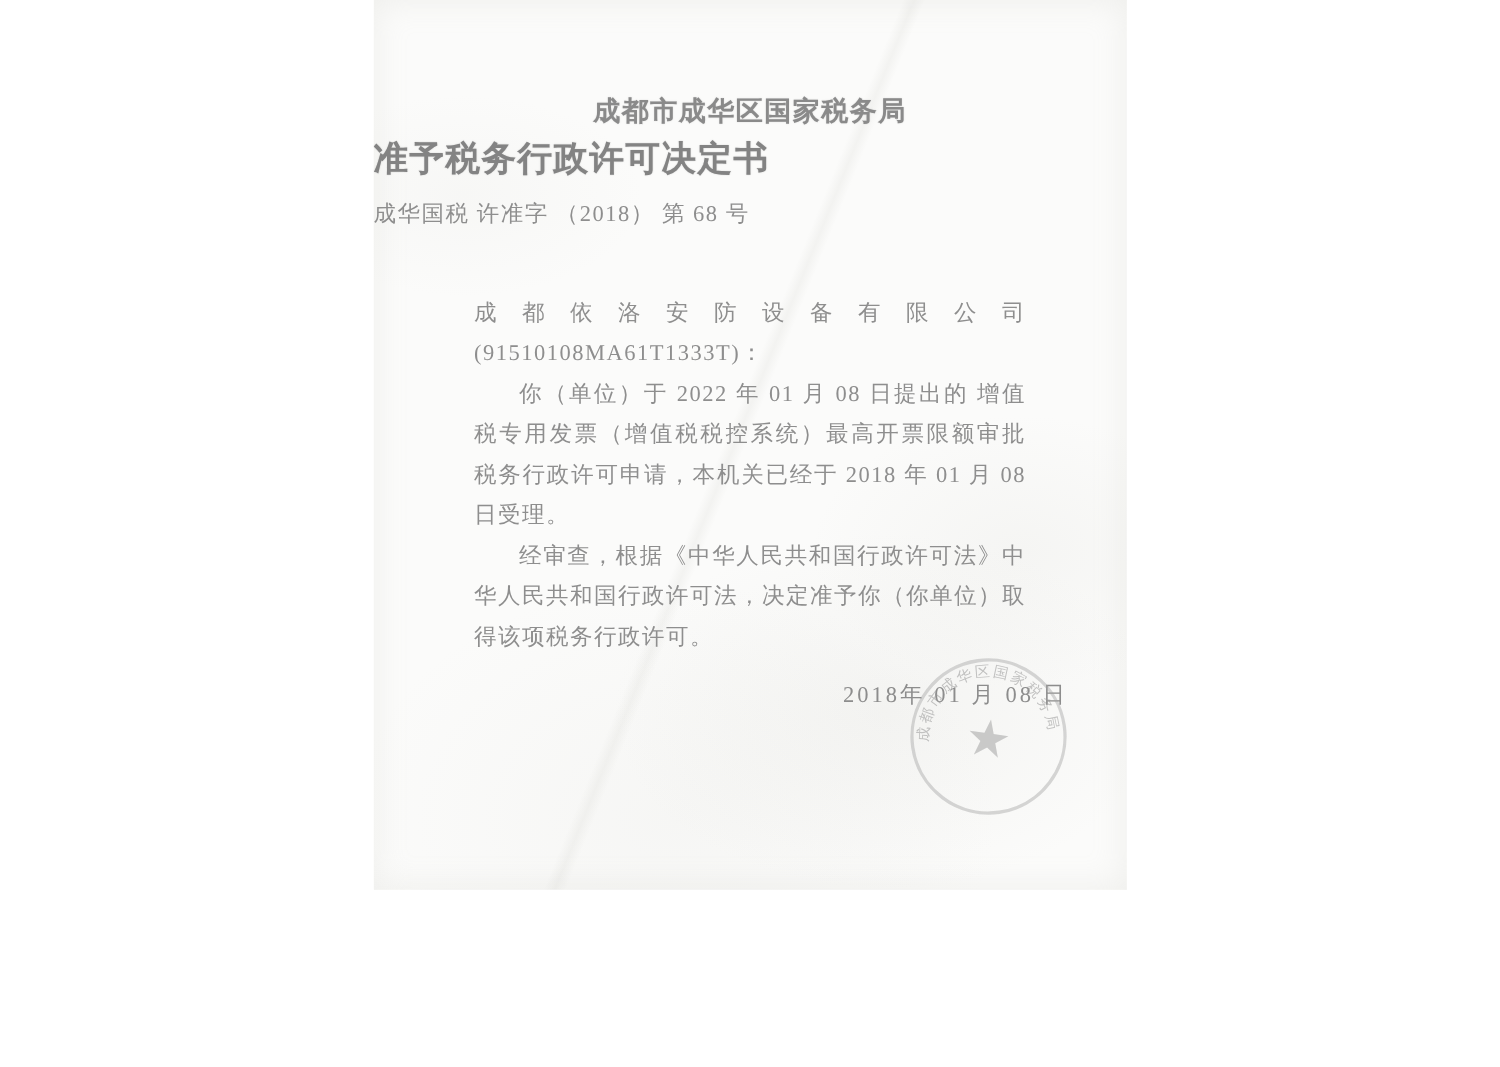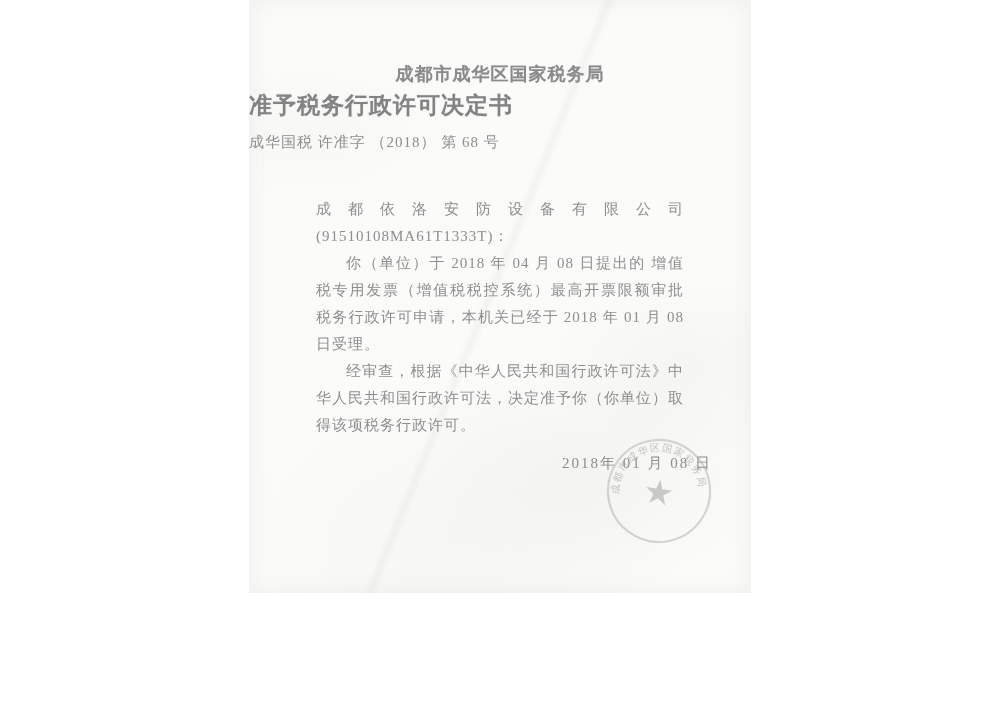--- a/index.html
+++ b/index.html
@@ -92,21 +92,21 @@
   <div class="paper">
 
     <div class="issuer">成都市成华区国家税务局</div>
 
     <div class="doc-title">准予税务行政许可决定书</div>
 
     <div class="doc-number">成华国税  许准字  （2018）  第 68 号</div>
 
     <div class="body-block">
       <p>成都依洛安防设备有限公司 (91510108MA61T1333T)：</p>
-      <p class="indent">你（单位）于 2018 年 04 月 08 日提出的 增值税专用发票（增值税税控系统）最高开票限额审批 税务行政许可申请，本机关已经于 2018 年 01 月 08 日受理。</p>
+      <p class="indent">你（单位）于 2022 年 01 月 08 日提出的 增值税专用发票（增值税税控系统）最高开票限额审批 税务行政许可申请，本机关已经于 2018 年 01 月 08 日受理。</p>
       <p class="indent">经审查，根据《中华人民共和国行政许可法》中华人民共和国行政许可法，决定准予你（你单位）取得该项税务行政许可。</p>
     </div>
 
     <div class="issue-date">2018年 01 月  08  日</div>
 
     <div class="seal">
       <svg viewBox="0 0 110 110" xmlns="http://www.w3.org/2000/svg">
         <circle cx="55" cy="55" r="51" fill="none" stroke="#a3a3a3" stroke-width="2.2" opacity="0.55"></circle>
         <defs>
           <path id="sealArc" d="M 15,55 A 40,40 0 1 1 95,55" fill="none"></path>

